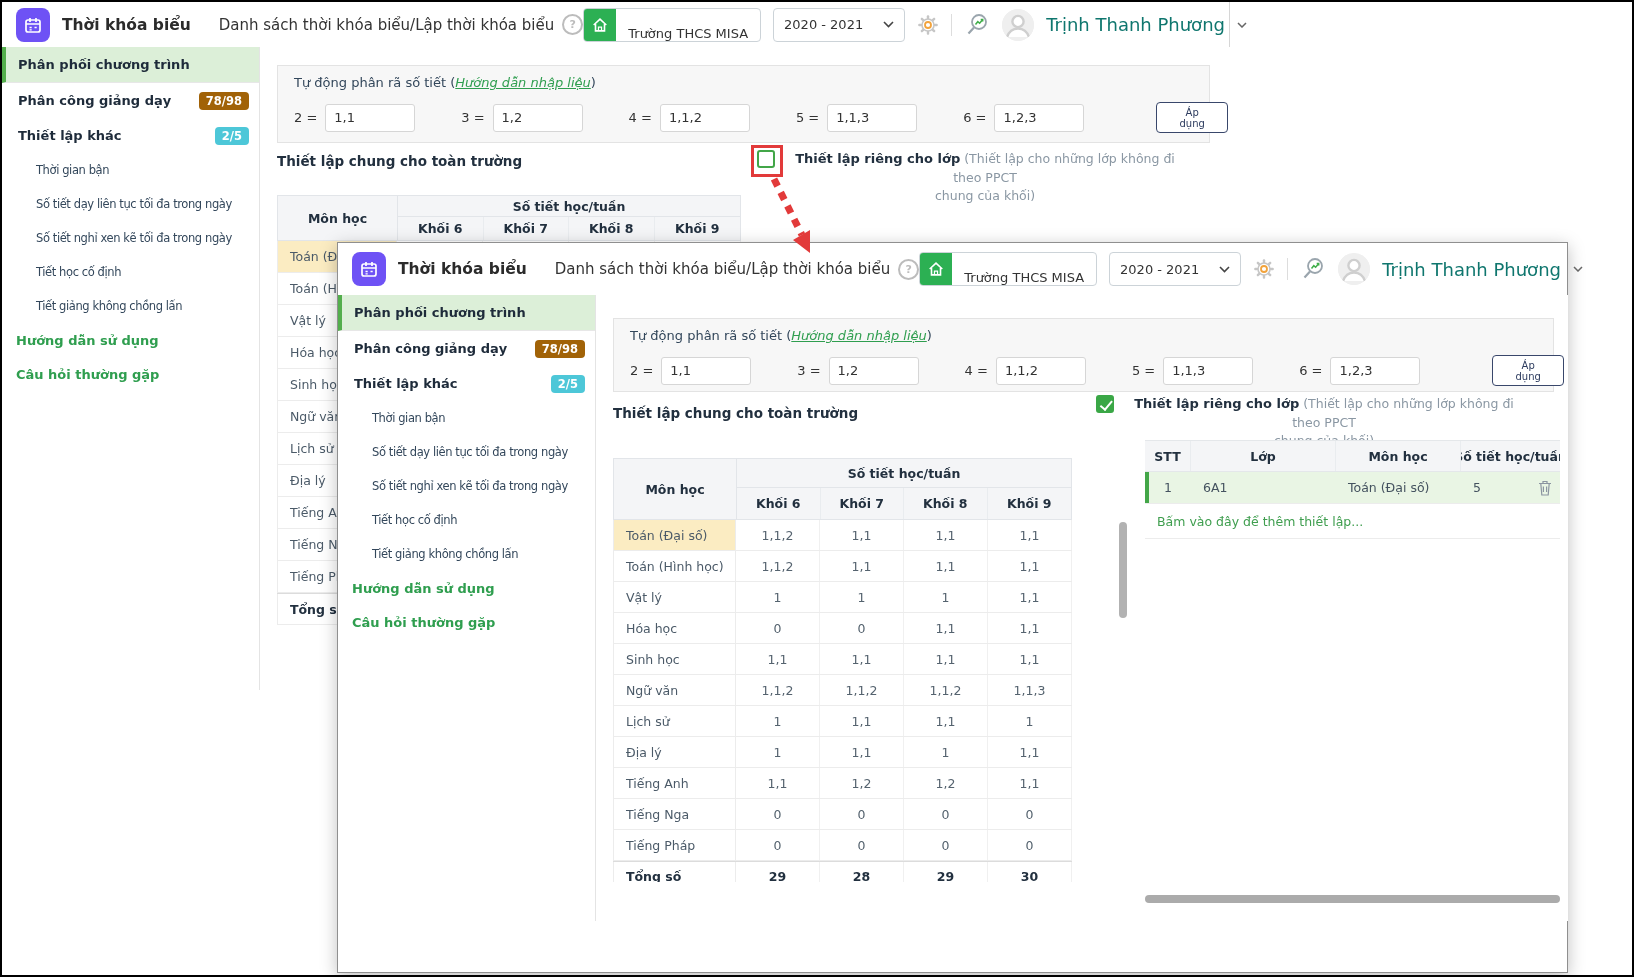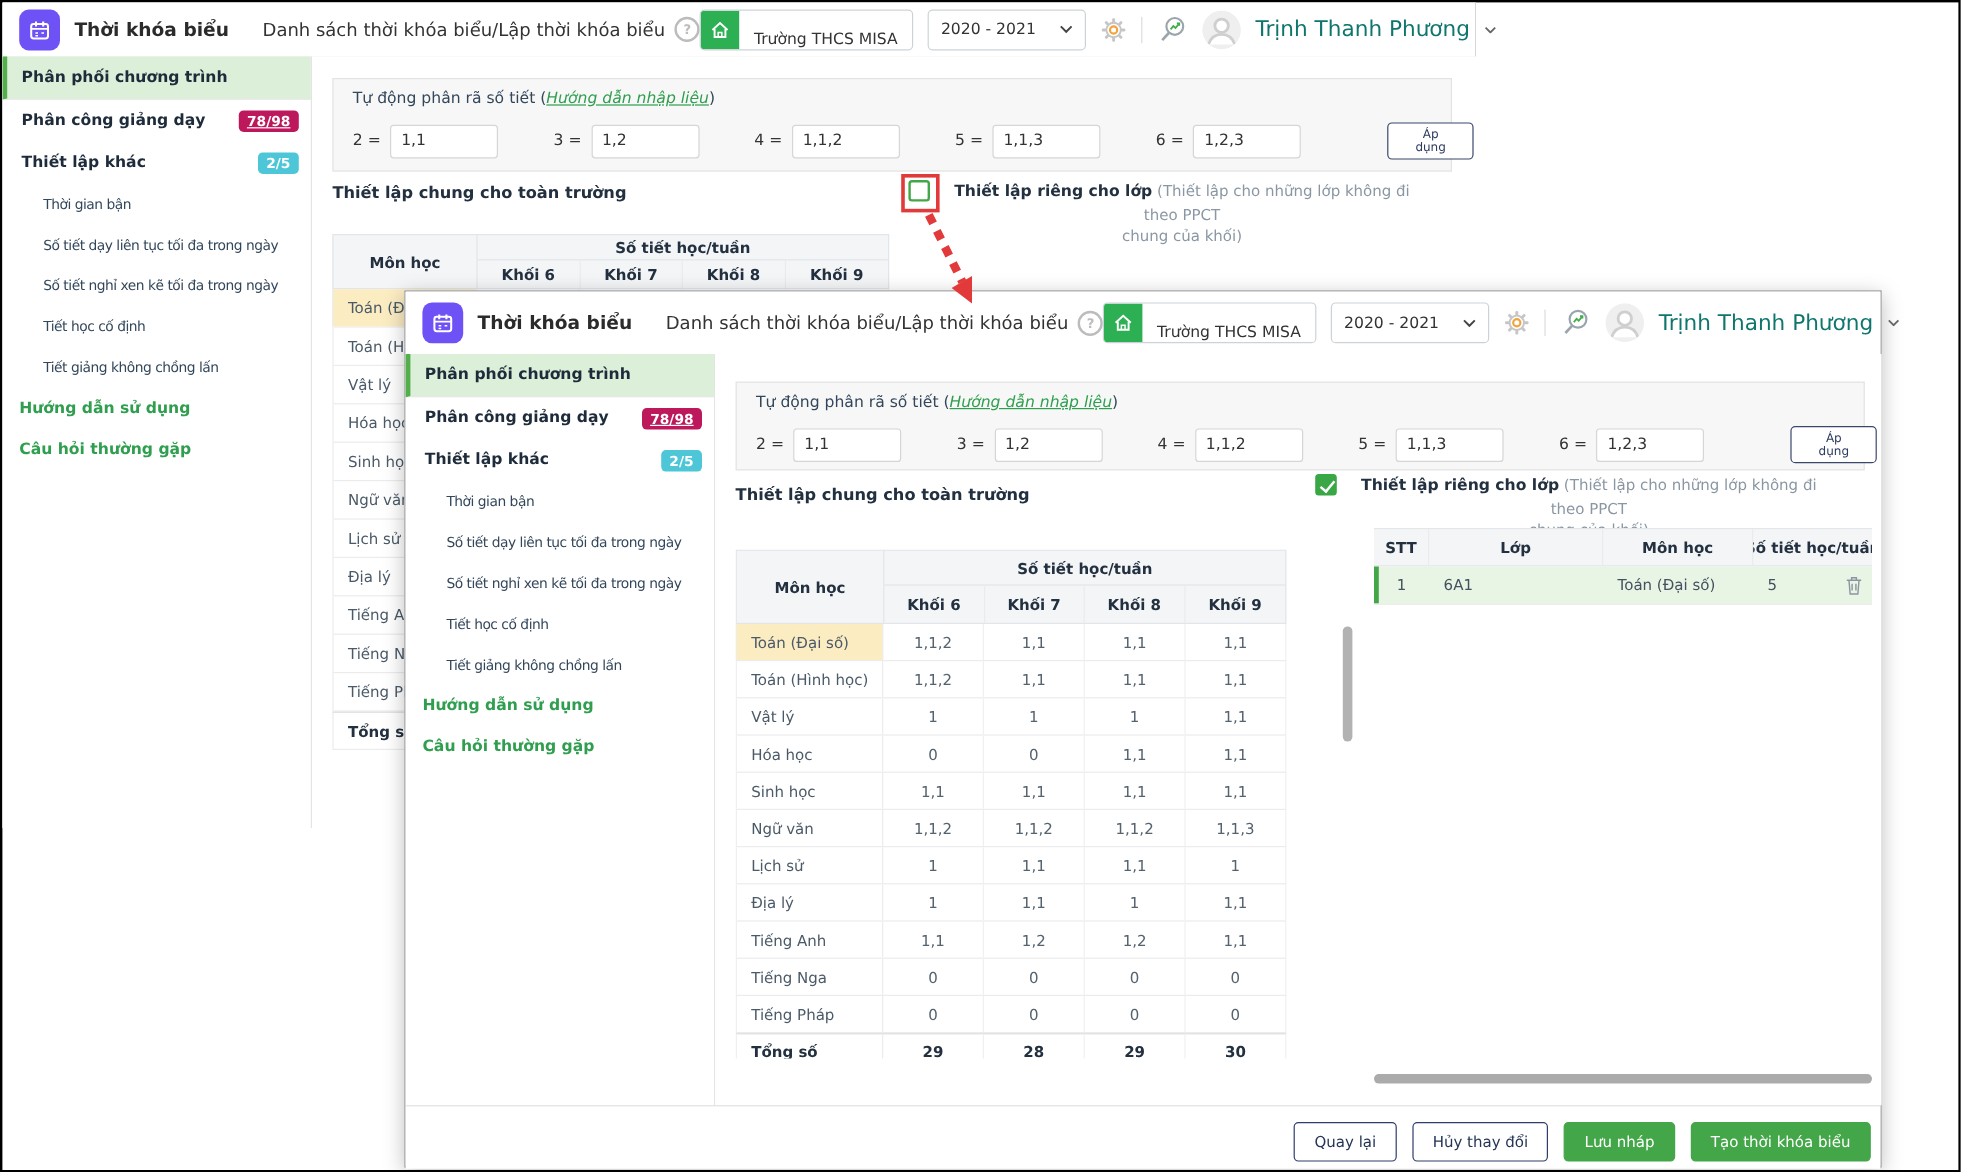--- a/index.html
+++ b/index.html
@@ -29,21 +29,21 @@
   .avatar{width:32px;height:32px;border-radius:50%;overflow:hidden;background:#efefef;flex:0 0 auto;}
   .user-name{font-size:18px;color:#0f766e;white-space:nowrap;}
 
   
   .app-sidebar{position:absolute;left:0;width:258px;background:#fff;border-right:1px solid #e4e4e4;box-sizing:border-box;text-align:center;}
   .w1 .app-sidebar{top:45px;height:643px;}
   .w2 .app-sidebar{top:52px;height:626px;}
   .side-item{height:35px;display:flex;align-items:center;padding:0 10px 0 12px;border-left:4px solid transparent;font-size:13px;font-weight:bold;color:#1e2b3a;cursor:pointer;}
   .side-item.active{background:#dcefd8;border-left-color:#53ae4c;border-bottom:1px solid #e7e7e7;}
   .badge{margin-left:auto;color:#fff;font-size:11.5px;font-weight:bold;border-radius:4px;padding:2px 7px;}
-  .badge.badge-orange{background:#be185d;text-decoration:underline;}
+  .badge.badge-orange{background:#a16207;}
   .badge.badge-teal{background:#4dc7d8;}
   .side-sub{height:34px;display:flex;align-items:center;padding-left:34px;font-size:11.5px;letter-spacing:-0.4px;color:#33475b;white-space:nowrap;overflow:hidden;cursor:pointer;}
   .side-link{height:34px;display:flex;align-items:center;padding-left:14px;font-size:13px;font-weight:bold;color:#2f9e4f;white-space:nowrap;cursor:pointer;}
 
   
   .app-main{position:absolute;background:#fff;overflow:hidden;}
   .w1 .app-main{left:258px;top:45px;width:970px;height:643px;}
   .w2 .app-main{left:258px;top:52px;width:972px;height:626px;}
   .auto-panel{position:absolute;left:17px;top:23px;right:14px;height:74px;background:#f7f7f7;border:1px solid #e3e3e3;box-sizing:border-box;}
   .w1 .auto-panel{top:18px;height:78px;right:20px;}
@@ -687,37 +687,25 @@
               <div class="rc">Toán (Đại số)</div>
               <div class="rc last">
                 <span>5</span>
                 <svg class="trash" viewBox="0 0 14 16">
                   <path d="M1 3.5h12M5 3.5V1.5h4v2M2.8 3.5l1 11.5h6.4l1-11.5M5.4 6.5v5.5M8.6 6.5v5.5" stroke="#8b95a1" fill="none" stroke-width="1.2"></path>
                 </svg>
               </div>
             </div>
 
         </div>
+        <div class="r-add">Bấm vào đây để thêm thiết lập...</div>
       </div>
       <div class="hscroll"></div>
     </main>
 
-    <footer class="app-footer">
-      <div class="footer-btns">
-
-          <button class="outline">Quay lại</button>
-
-          <button class="outline">Hủy thay đổi</button>
-
-          <button class="primary">Lưu nháp</button>
-
-          <button class="primary">Tạo thời khóa biểu</button>
-
-      </div>
-    </footer>
   </section>
 
   <div class="red-box"></div>
   <svg class="red-arrow" width="64" height="86" viewBox="0 0 64 86">
     <line x1="14" y1="4" x2="42" y2="60" stroke="#e23a3a" stroke-width="7" stroke-dasharray="8 7"></line>
     <polygon points="50,78 33,65 50,55" fill="#e23a3a"></polygon>
   </svg>
 
 </div>
 

